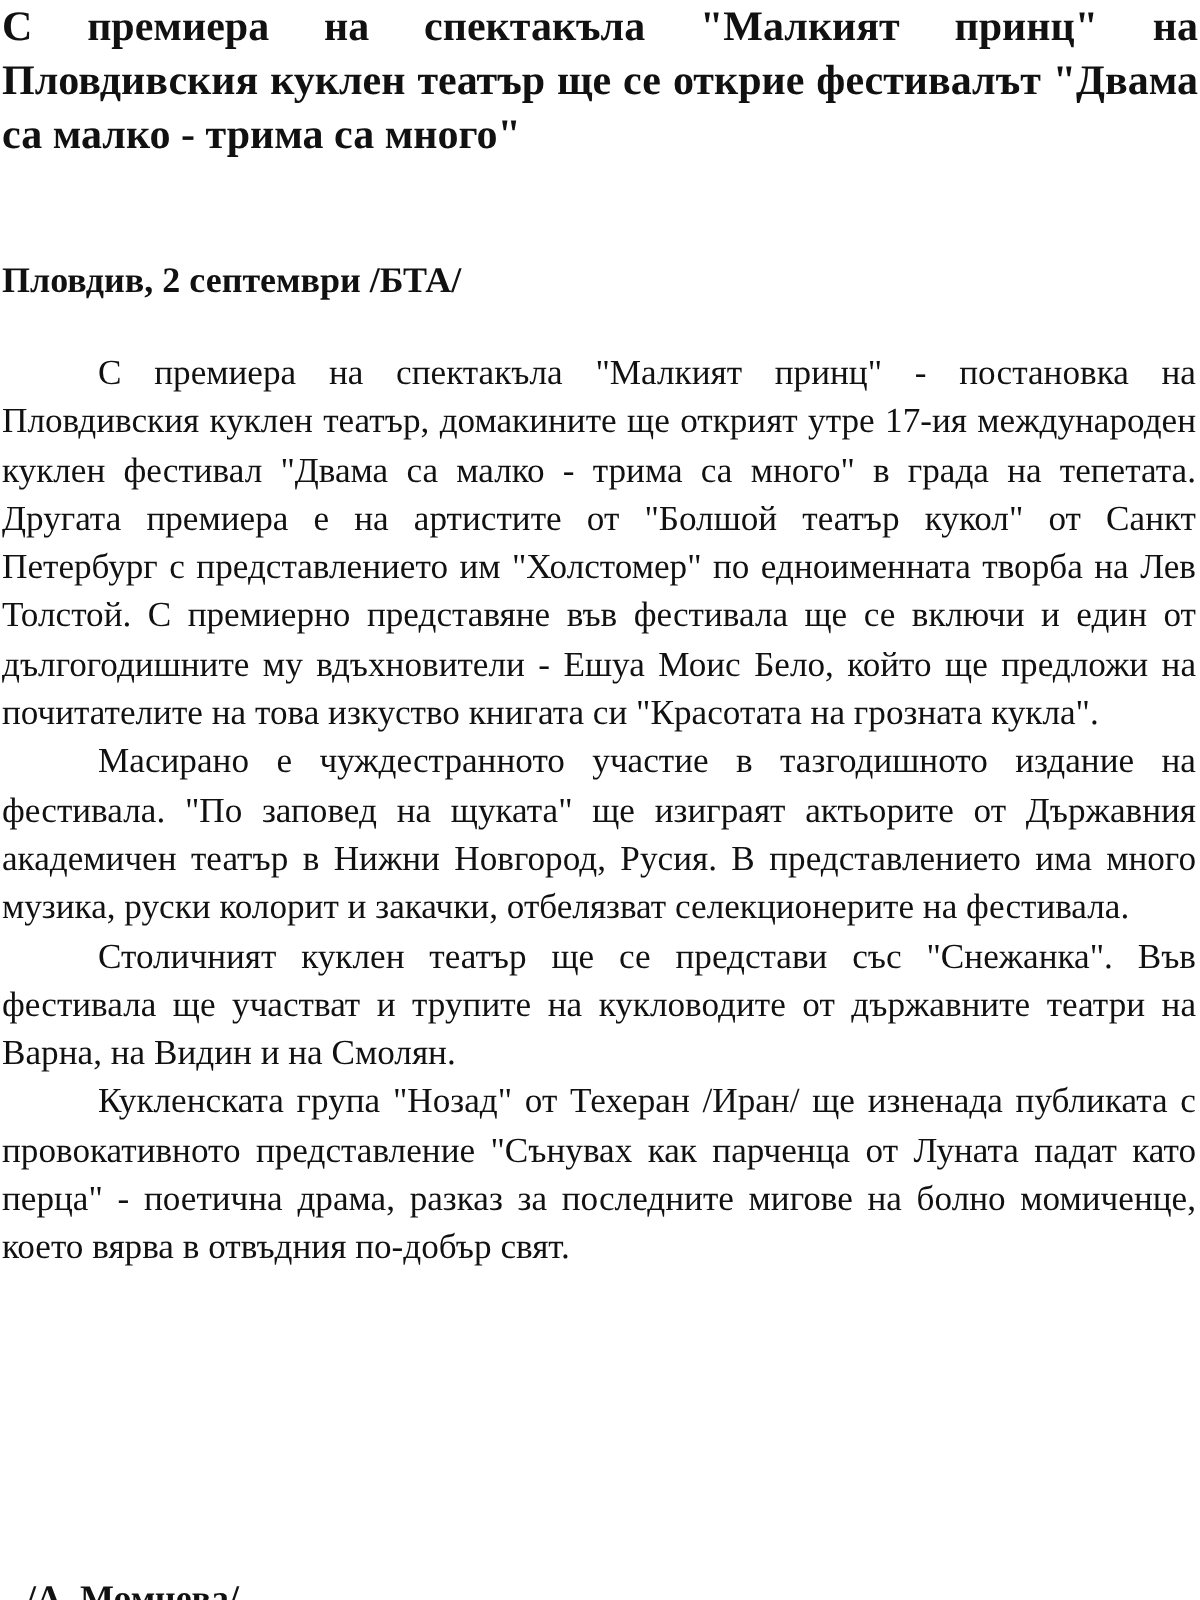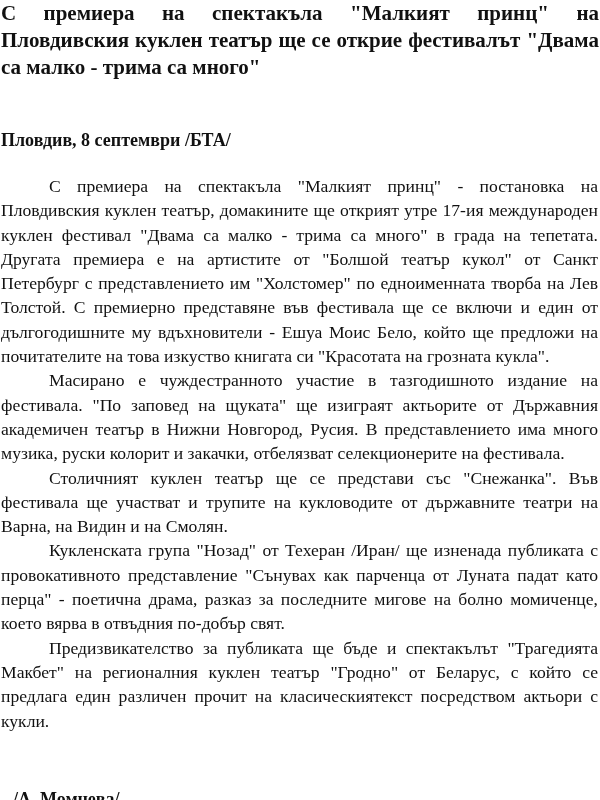--- a/index.html
+++ b/index.html
@@ -47,22 +47,21 @@
       font-size: 18px;
       line-height: 24px;
       margin: 12px;
     }
   </style>
 </head>
 <body>
 
 <div class="page">
   <h1 class="title">С премиера на спектакъла "Малкият принц" на Пловдивския куклен театър ще се открие фестивалът "Двама са малко - трима са много"</h1>
-  <p class="dateline">Пловдив, 8 септември /БТА/</p>
+  <p class="dateline">Пловдив, 2 септември /БТА/</p>
   <div class="body">
     <p>С премиера на спектакъла "Малкият принц" - постановка на Пловдивския куклен театър, домакините ще открият утре 17-ия международен куклен фестивал "Двама са малко - трима са много" в града на тепетата. Другата премиера е на артистите от "Болшой театър кукол" от Санкт Петербург с представлението им "Холстомер" по едноименната творба на Лев Толстой. С премиерно представяне във фестивала ще се включи и един от дългогодишните му вдъхновители - Ешуа Моис Бело, който ще предложи  на почитателите на това изкуство книгата си "Красотата на грозната кукла".</p>
     <p>Масирано е чуждестранното участие в тазгодишното издание на фестивала. "По заповед на щуката" ще изиграят актьорите от Държавния академичен театър в Нижни Новгород, Русия. В представлението има много музика, руски колорит и закачки, отбелязват селекционерите на фестивала.</p>
     <p>Столичният куклен театър ще се представи със "Снежанка". Във фестивала ще участват и трупите на кукловодите от държавните театри на Варна, на Видин и на Смолян.</p>
     <p>Кукленската група "Нозад" от Техеран /Иран/ ще изненада публиката с провокативното представление "Сънувах как парченца от Луната падат като перца" - поетична драма, разказ за последните мигове на болно момиченце, което вярва в отвъдния по-добър свят.</p>
-    <p>Предизвикателство за публиката ще бъде и спектакълът "Трагедията Макбет" на регионалния куклен театър "Гродно" от Беларус, с който се предлага един различен прочит на класическиятекст посредством актьори с кукли.</p>
   </div>
   <p class="signature">/А. Момчева/</p>
 </div>
 
 </body></html>

